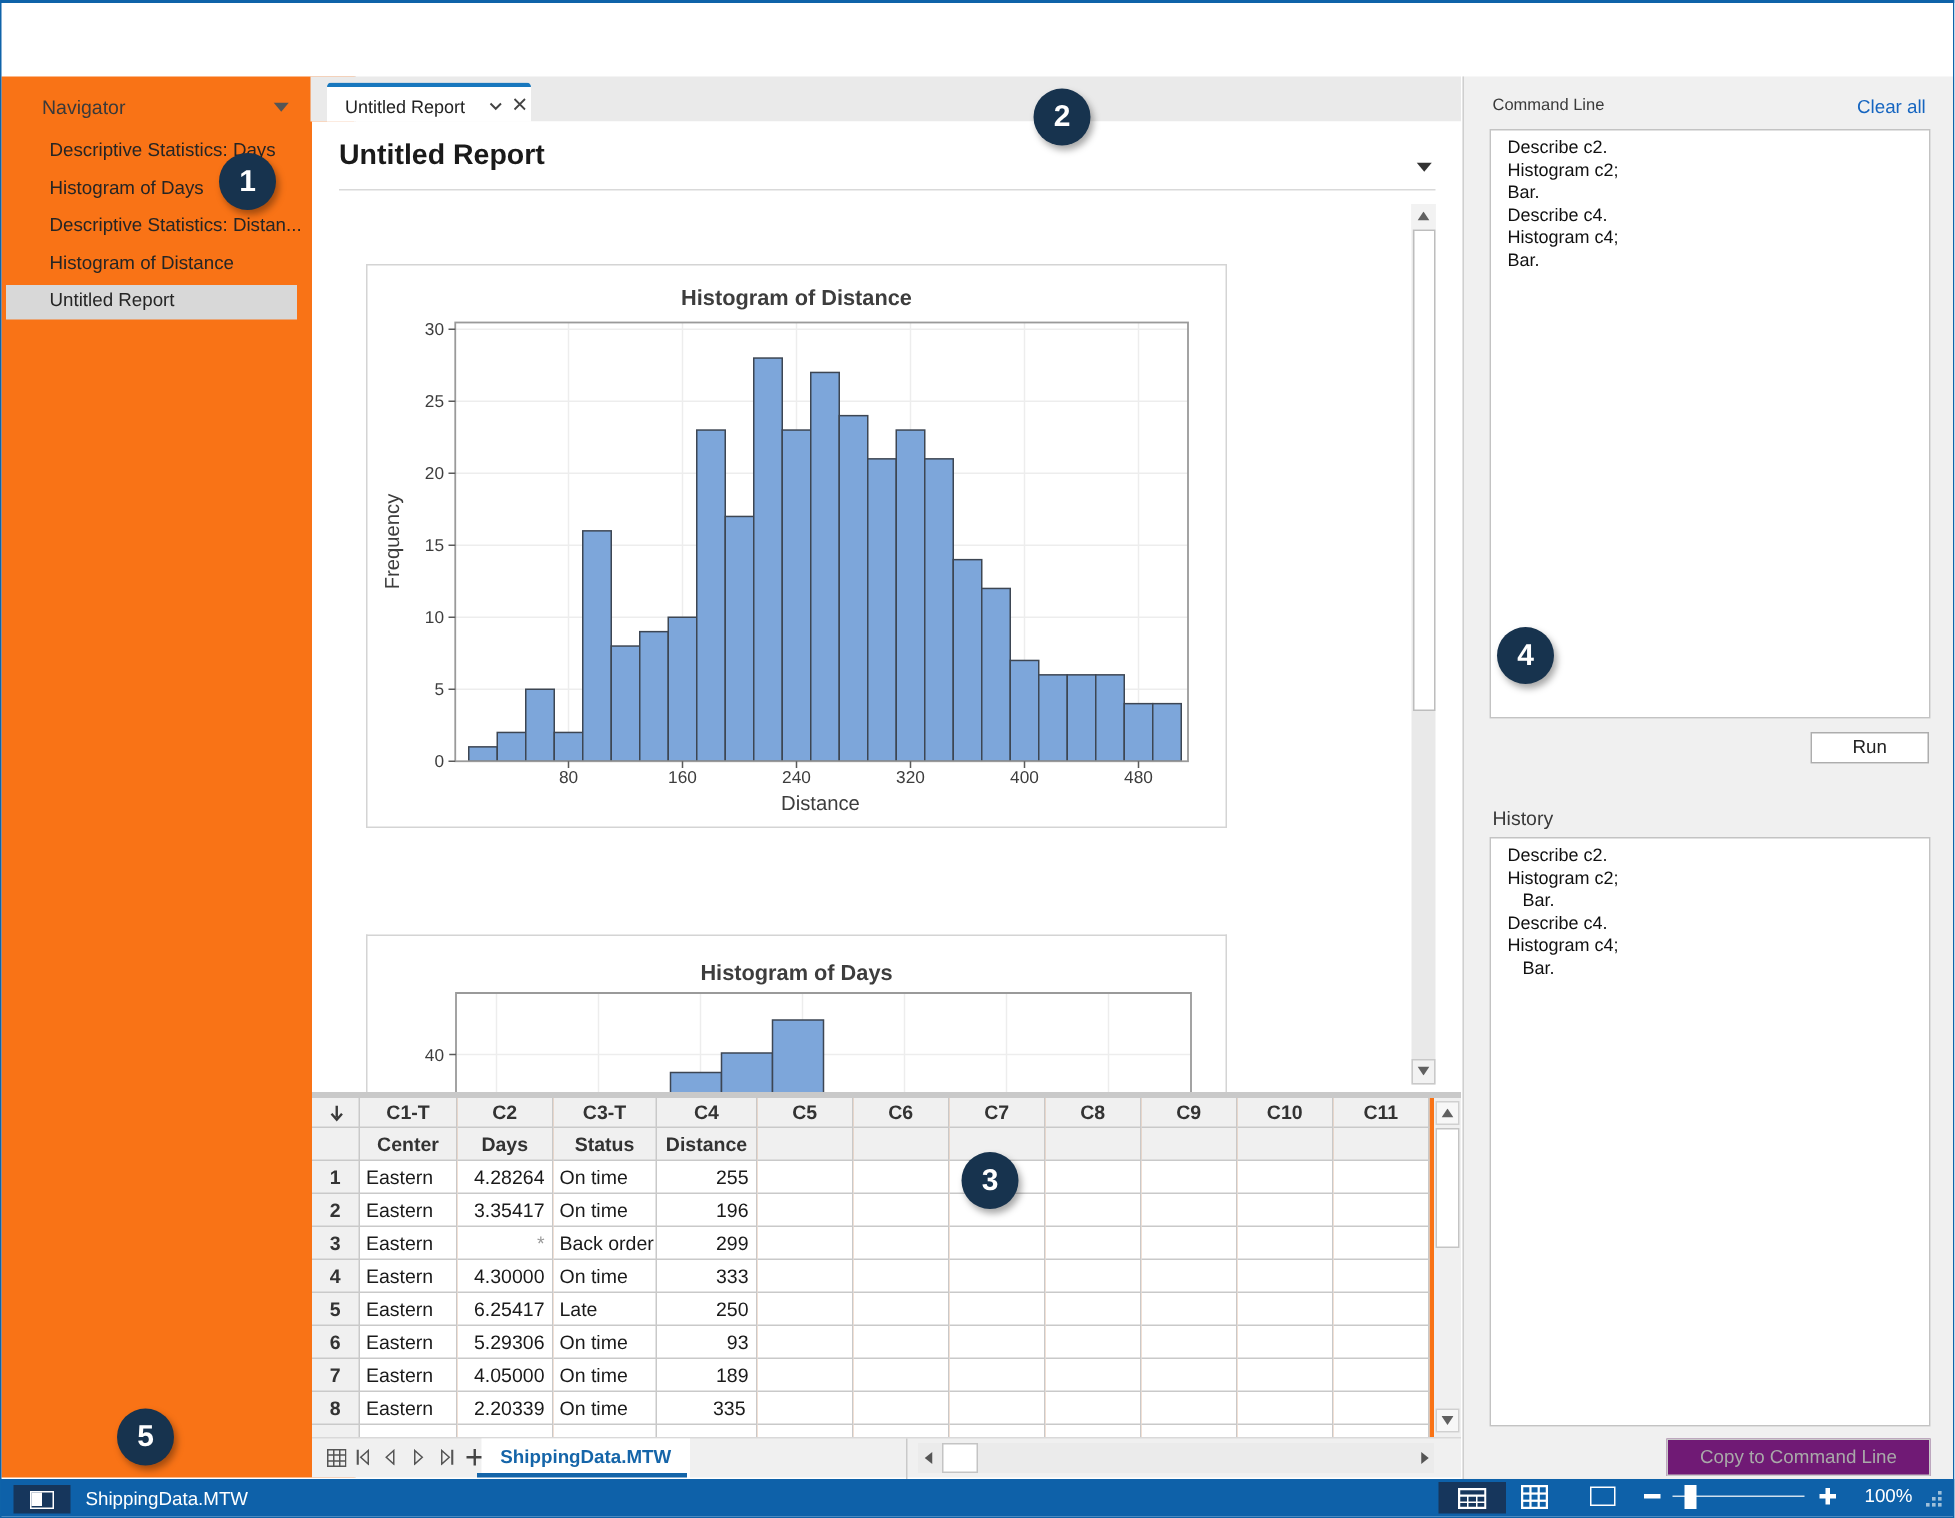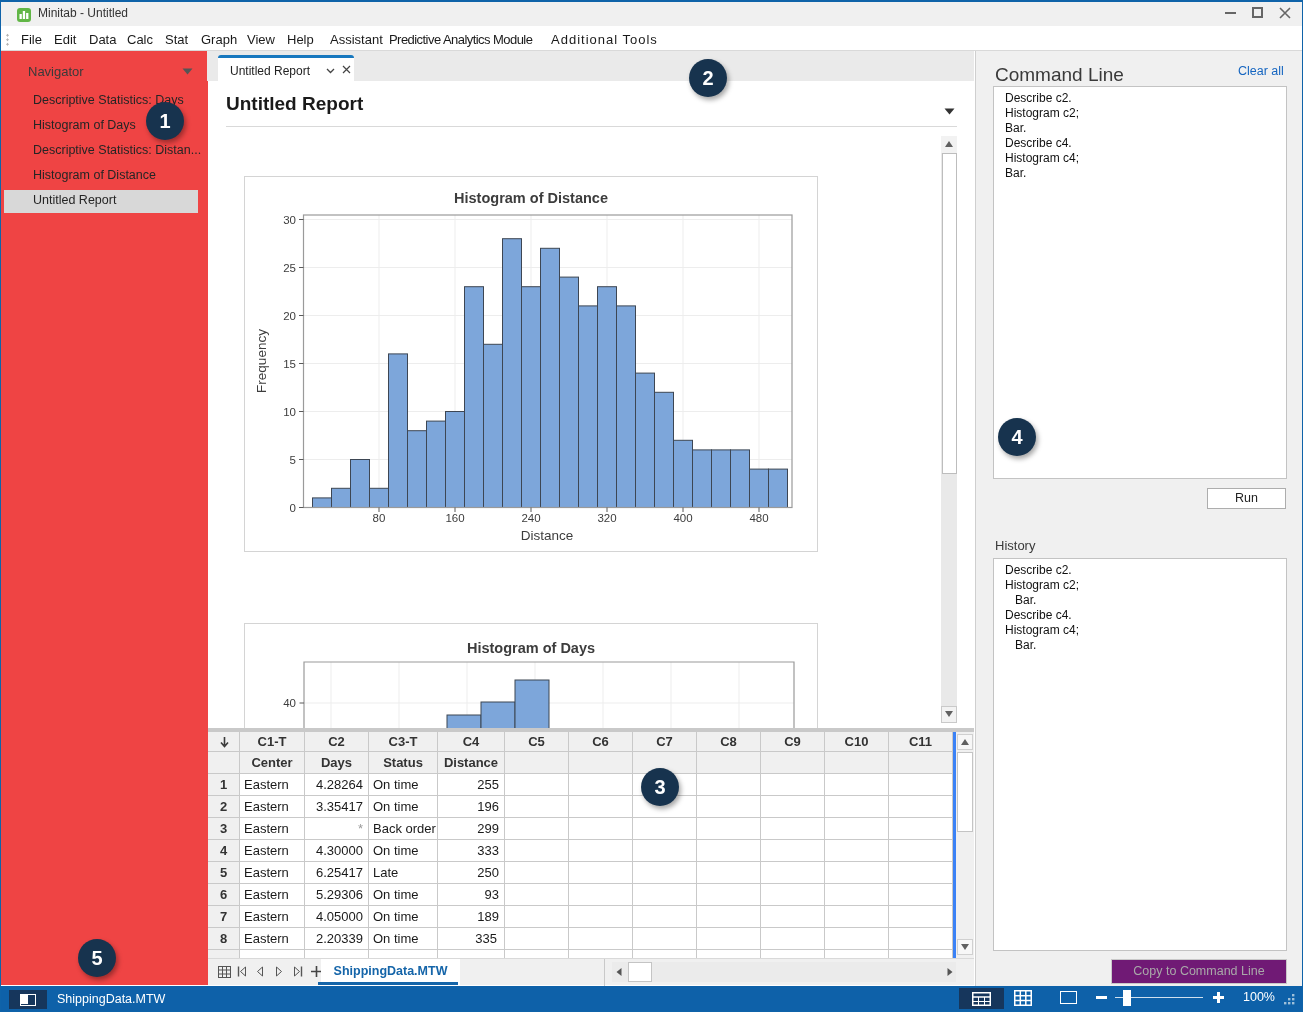--- a/index.html
+++ b/index.html
@@ -2,49 +2,21 @@
 <html><head><meta charset="utf-8"><style>
 *{margin:0;padding:0;box-sizing:border-box}
 html,body{width:1303px;height:1012px;overflow:hidden}
 body{font-family:"Liberation Sans",sans-serif;position:relative;background:#fff}
 #win{position:absolute;left:0;top:0;width:1303px;height:1012px}
 .abs{position:absolute}
 .badge{position:absolute;width:38px;height:38px;border-radius:50%;background:#17334e;color:#fff;font-weight:bold;font-size:20px;display:flex;align-items:center;justify-content:center;box-shadow:2px 3px 5px rgba(0,0,0,.35);z-index:50}
 </style></head><body>
 <div id="win">
 
-<div class="abs" style="left:0;top:2px;width:1303px;height:24px;background:#f0f0f0">
- <svg class="abs" style="left:17px;top:6px" width="14" height="14" viewBox="0 0 14 14">
-        <rect x="0" y="0" width="14" height="14" rx="3" fill="#61b646"></rect>
-        <rect x="2.5" y="6" width="2.3" height="5" fill="#fff"></rect>
-        <rect x="5.8" y="3" width="2.3" height="8" fill="#fff"></rect>
-        <rect x="9.1" y="5" width="2.3" height="6" fill="#fff"></rect>
-      </svg>
- <div class="abs" style="left:38px;top:4px;font-size:12px;color:#333">Minitab - Untitled</div>
- <div class="abs" style="left:1225px;top:10px;width:11px;height:2px;background:#666"></div>
- <div class="abs" style="left:1252px;top:5px;width:11px;height:11px;border:2px solid #666"></div>
- <svg class="abs" style="left:1279px;top:5px" width="12" height="12" viewBox="0 0 12 12">
-        <path d="M1 1 L11 11 M11 1 L1 11" stroke="#666" stroke-width="1.6"></path>
-      </svg>
-</div>
-<div class="abs" style="left:0;top:26px;width:1303px;height:25px;background:#fff;border-bottom:1px solid #d9d9d9">
- <div class="abs" style="left:6px;top:7px;width:3px;height:14px;background-image:radial-gradient(circle,#b5b5b5 1.1px,transparent 1.2px);background-size:3px 4.5px"></div>
- <div class="abs" style="left:21px;top:6px;font-size:13px;color:#1a1a1a">File</div>
-      <div class="abs" style="left:54px;top:6px;font-size:13px;color:#1a1a1a">Edit</div>
-      <div class="abs" style="left:89px;top:6px;font-size:13px;color:#1a1a1a">Data</div>
-      <div class="abs" style="left:127px;top:6px;font-size:13px;color:#1a1a1a">Calc</div>
-      <div class="abs" style="left:165px;top:6px;font-size:13px;color:#1a1a1a">Stat</div>
-      <div class="abs" style="left:201px;top:6px;font-size:13px;color:#1a1a1a">Graph</div>
-      <div class="abs" style="left:247px;top:6px;font-size:13px;color:#1a1a1a">View</div>
-      <div class="abs" style="left:287px;top:6px;font-size:13px;color:#1a1a1a">Help</div>
-      <div class="abs" style="left:330px;top:6px;font-size:13px;color:#1a1a1a">Assistant</div>
-      <div class="abs" style="left:389px;top:6px;font-size:13px;letter-spacing:-0.55px;color:#1a1a1a">Predictive Analytics Module</div>
-      <div class="abs" style="left:551px;top:6px;font-size:13px;letter-spacing:1px;color:#1a1a1a">Additional Tools</div>
-</div>
-<div class="abs" style="left:1px;top:51px;width:236px;height:934px;background:#ef4444;border-right:1px solid #cfcfcf">
+<div class="abs" style="left:1px;top:51px;width:236px;height:934px;background:#f97316;border-right:1px solid #cfcfcf">
  <div class="abs" style="left:27px;top:13px;font-size:13px;color:#3a3a3a">Navigator</div>
  <svg class="abs" style="left:181px;top:17px" width="11" height="7" viewBox="0 0 11 7">
         <path d="M0.5 0.5 L10.5 0.5 L5.5 6.5 Z" fill="#555"></path>
       </svg>
  <div class="abs" style="left:3px;top:139px;width:194px;height:23px;background:#d8d8d8"></div>
  <div class="abs" style="left:32px;top:42px;font-size:12.5px;color:#252525;z-index:2">Descriptive Statistics: Days</div>
       <div class="abs" style="left:32px;top:67px;font-size:12.5px;color:#252525;z-index:2">Histogram of Days</div>
       <div class="abs" style="left:32px;top:92px;font-size:12.5px;color:#252525;z-index:2">Descriptive Statistics: Distan...</div>
       <div class="abs" style="left:32px;top:117px;font-size:12.5px;color:#252525;z-index:2">Histogram of Distance</div>
       <div class="abs" style="left:32px;top:142px;font-size:12.5px;color:#252525;z-index:2">Untitled Report</div>
@@ -181,21 +153,21 @@
           </svg>
         </div>
  </div>
 </div>
 <div class="abs" style="left:208px;top:728px;width:766px;height:4px;background:#c9c9c9"></div>
 <style>
 .ghc{background:#f0f0f0;border-right:1px solid #c9c9c9;border-bottom:1px solid #c9c9c9;font-size:13px;font-weight:bold;color:#333;text-align:center}
 .grh{background:#f0f0f0;border-right:1px solid #c9c9c9;border-bottom:1px solid #c9c9c9;font-size:13px;font-weight:bold;color:#333;text-align:center}
 .gdc{white-space:nowrap;background:#fff;border-right:1px solid #c9c9c9;border-bottom:1px solid #c9c9c9;font-size:13px;color:#1a1a1a}
 </style>
-<div class="abs" style="left:208px;top:732px;width:748px;height:226px;background:#3b82f6;overflow:hidden">
+<div class="abs" style="left:208px;top:732px;width:748px;height:226px;background:#f97316;overflow:hidden">
       <div class="abs ghc" style="left:0;top:0;width:32px;height:20px">
         <svg style="position:absolute;left:12px;top:5px" width="9" height="11" viewBox="0 0 9 11">
           <path d="M4.5 0 L4.5 8 M1 5.5 L4.5 9.5 L8 5.5" stroke="#3a3a3a" stroke-width="1.6" fill="none"></path>
         </svg>
       </div>
       <div class="abs ghc" style="left:32px;top:0;width:65px;height:20px;line-height:19px">C1-T</div>
       <div class="abs ghc" style="left:97px;top:0;width:64px;height:20px;line-height:19px">C2</div>
       <div class="abs ghc" style="left:161px;top:0;width:69px;height:20px;line-height:19px">C3-T</div>
       <div class="abs ghc" style="left:230px;top:0;width:67px;height:20px;line-height:19px">C4</div>
       <div class="abs ghc" style="left:297px;top:0;width:64px;height:20px;line-height:19px">C5</div>
@@ -372,21 +344,21 @@
   <svg class="abs" style="left:3px;top:5px" width="8" height="10" viewBox="0 0 8 10">
           <path d="M6.5 1 L1.5 5 L6.5 9 Z" fill="#555"></path>
         </svg>
   <div class="abs" style="left:16px;top:0;width:24px;height:20px;background:#fff;border:1px solid #c4c4c4"></div>
   <svg class="abs" style="left:334px;top:5px" width="8" height="10" viewBox="0 0 8 10">
           <path d="M1.5 1 L6.5 5 L1.5 9 Z" fill="#555"></path>
         </svg>
  </div>
 </div>
 <div class="abs" style="left:975px;top:51px;width:327px;height:935px;background:#f0f0f0;border-left:1px solid #cfcfcf">
- <div class="abs" style="left:19px;top:13px;font-size:19px;color:#3a3a3a">Command Line</div>
+ <div class="abs" style="left:19px;top:13px;font-size:11px;color:#3a3a3a">Command Line</div>
  <div class="abs" style="left:262px;top:13px;font-size:12.5px;color:#1565c0">Clear all</div>
  <div class="abs" style="left:17px;top:35px;width:294px;height:393px;background:#fff;border:1px solid #c3c3c3;font-size:12px;color:#111;line-height:15px;padding:4px 0 0 11px">
         <div>Describe c2.</div>
         <div>Histogram c2;</div>
         <div>Bar.</div>
         <div>Describe c4.</div>
         <div>Histogram c4;</div>
         <div>Bar.</div>
       </div>
  <div class="abs" style="left:231px;top:437px;width:79px;height:21px;background:#fff;border:1px solid #adadad;font-size:12.5px;color:#222;text-align:center;line-height:19px">Run</div>

